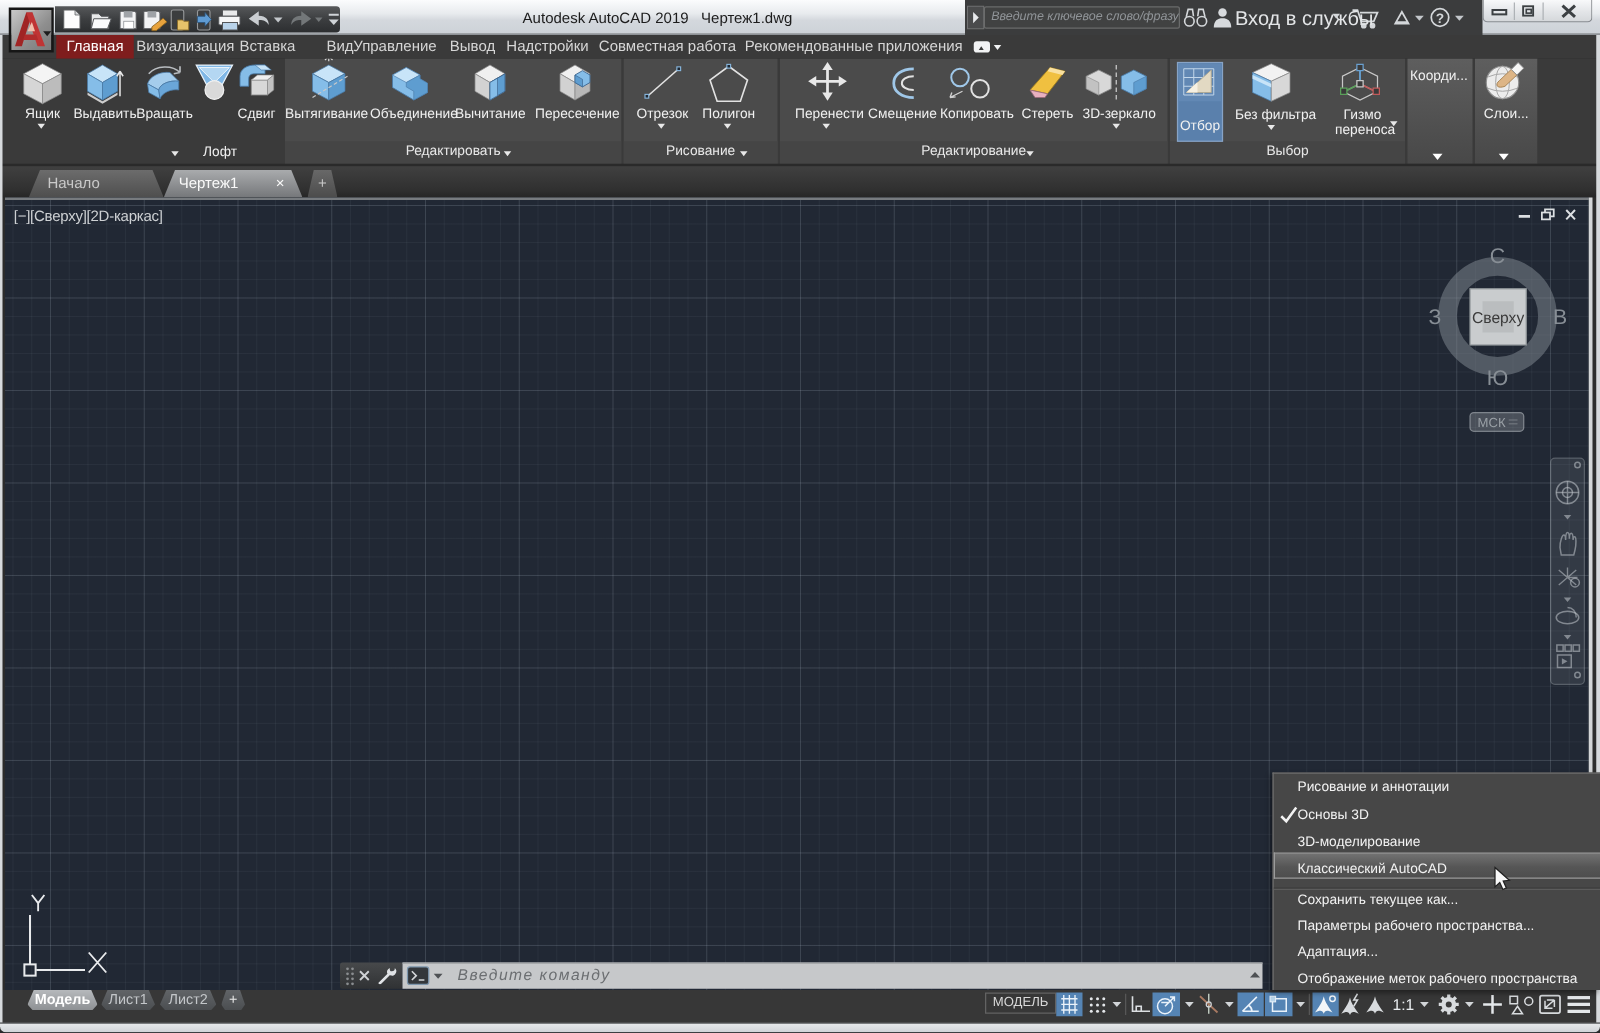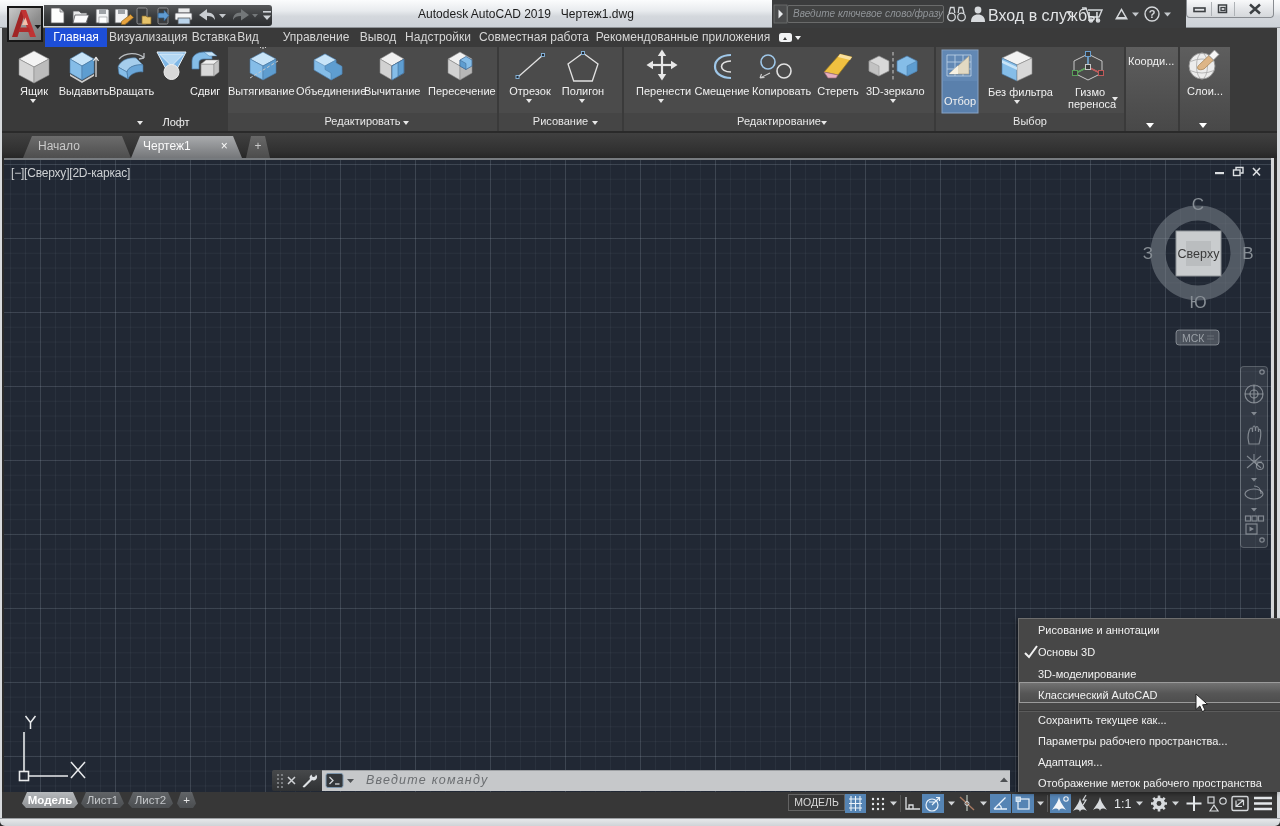--- a/index.html
+++ b/index.html
@@ -20,21 +20,21 @@
 #infocenter { left:772px; top:0px; width:414px; height:28px; background:#3b3c3d; }
 #searchbox { left:787px; top:5px; width:157px; height:18px; background:#414242; border:1px solid #6a6b6b; border-radius:2px;
   color:#909498; font-size:10px; font-style:italic; line-height:16px; padding-left:5px; white-space:nowrap; overflow:hidden;}
 .ic-txt { color:#e3e5e7; font-size:16px; }
 #winbtns { left:1186px; top:0px; width:88px; height:18px; background:linear-gradient(#f8f9fa,#e3e5e8 55%,#d5d8db); border:1px solid #888c91; border-top:none; border-radius:0 0 4px 4px; }
 .winsep { position:absolute; top:2px; width:1px; height:14px; background:#aeb2b6; }
 
 
 #tabrow { left:0; top:28px; width:1280px; height:19px; background:#3a3a3a; }
 .rtab { position:absolute; top:0; height:19px; color:#d6d6d6; font-size:12px; line-height:19px; text-align:center; }
-#tab-active { background:#1d4ed8; color:#fff; }
+#tab-active { background:#7f1d1d; color:#fff; }
 
 
 #ribbon { left:0; top:47px; width:1280px; height:86px; background:#3a3a3a; }
 .panel { position:absolute; top:0; height:84px; background:#4b4b4b; }
 .panel-label { position:absolute; left:0; bottom:0; width:100%; height:18px; background:#454545; color:#e8e8e8; font-size:11px; line-height:17px; text-align:center; }
 .blabel { position:absolute; color:#f0f0f0; font-size:11px; text-align:center; white-space:nowrap; }
 .dd { position:absolute; width:0; height:0; border-left:3.5px solid transparent; border-right:3.5px solid transparent; border-top:4px solid #e8e8e8; }
 #ribbon-right { position:absolute; left:1230px; top:0; width:47px; height:84px; background:#3a3a3a; }
 #ribbon-bottom { left:0px; top:131px; width:1280px; height:2px; background:#2a2a2a; }
 
@@ -168,21 +168,21 @@
       <path d="M9.5 24 L21.5 24 L20 19.5 L11 19.5 Z" fill="#b02c2c"></path>
       <path d="M13 17 L16.5 9.5 L19 17 Z" fill="#f2c0ac"></path>
       <path d="M25.5 17 L32 17 L28.75 21 Z" fill="#1d1d1d"></path>
     </svg>
   </div>
 
   <div class="abs" id="tabrow">
     <div class="rtab" id="tab-active" style="left:45px; width:62px;">Главная</div>
     <div class="rtab" style="left:109px; width:74px;">Визуализация</div>
     <div class="rtab" style="left:188px; width:52px;">Вставка</div>
-    <div class="rtab" style="left:232px; width:32px;">Вид</div>
+    <div class="rtab" style="left:256px; width:32px;">Вид</div>
     <div class="rtab" style="left:280px; width:72px;">Управление</div>
     <div class="rtab" style="left:356px; width:44px;">Вывод</div>
     <div class="rtab" style="left:403px; width:70px;">Надстройки</div>
     <div class="rtab" style="left:478px; width:112px;">Совместная работа</div>
     <div class="rtab" style="left:592px; width:182px;">Рекомендованные приложения</div>
   </div>
 
   <div class="abs" id="ribbon">
     <div class="panel" style="left:228px; width:269px;">
         <div class="panel-label">Редактировать</div>

